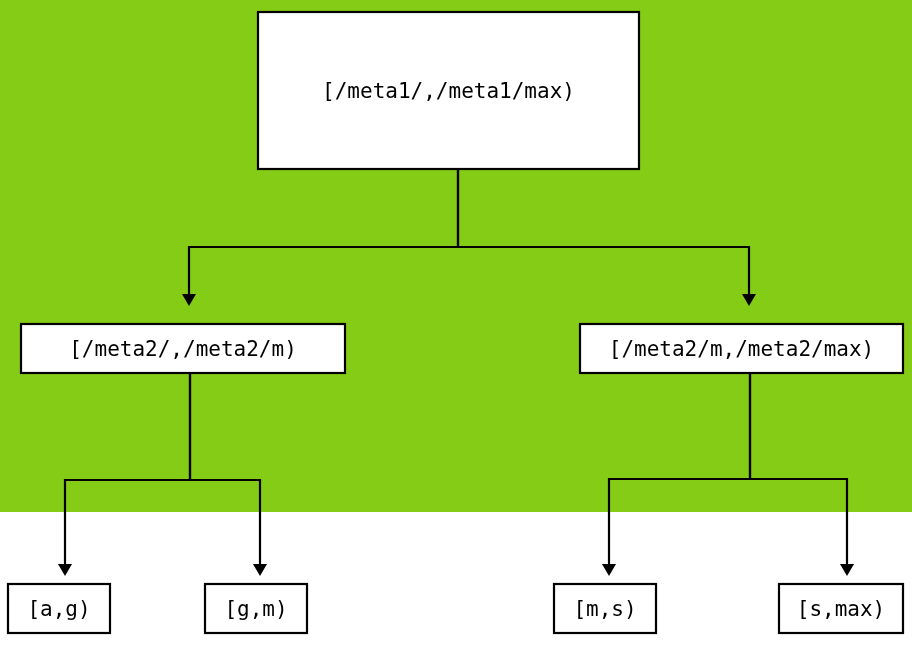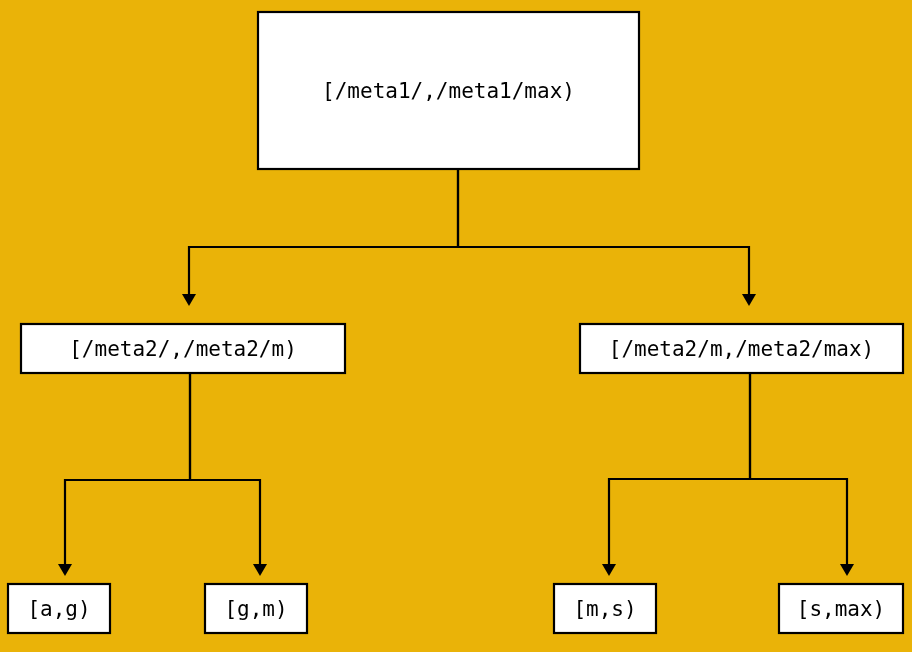--- a/index.html
+++ b/index.html
@@ -10,22 +10,22 @@
   }
   body {
     width: 912px;
     height: 652px;
     overflow: hidden;
     font-family: "DejaVu Sans Mono", "Liberation Mono", monospace;
   }
   #diagram-root {
     position: relative;
     width: 912px;
-    height: 652px;
-    background: #eab308;
+    height: 512px;
+    background: #84cc16;
   }
   svg.tree-canvas {
     display: block;
     width: 912px;
     height: 652px;
   }
   .node-box {
     fill: #ffffff;
     stroke: #000000;
     stroke-width: 2.2;

